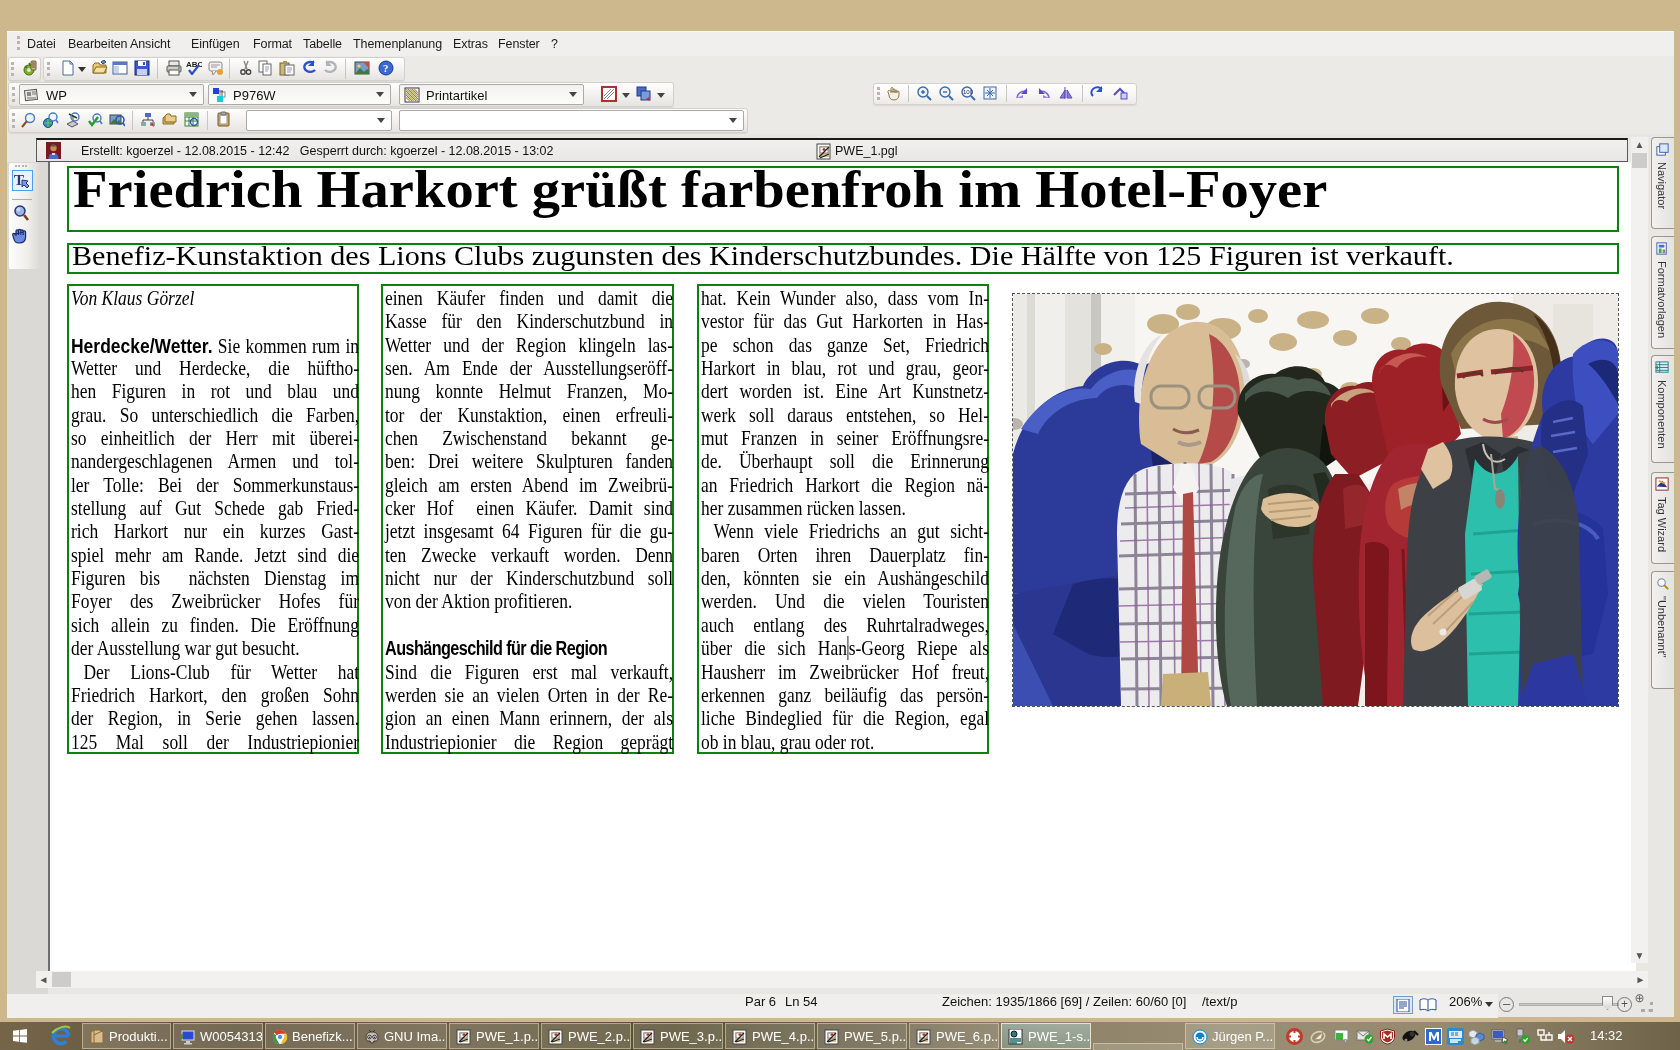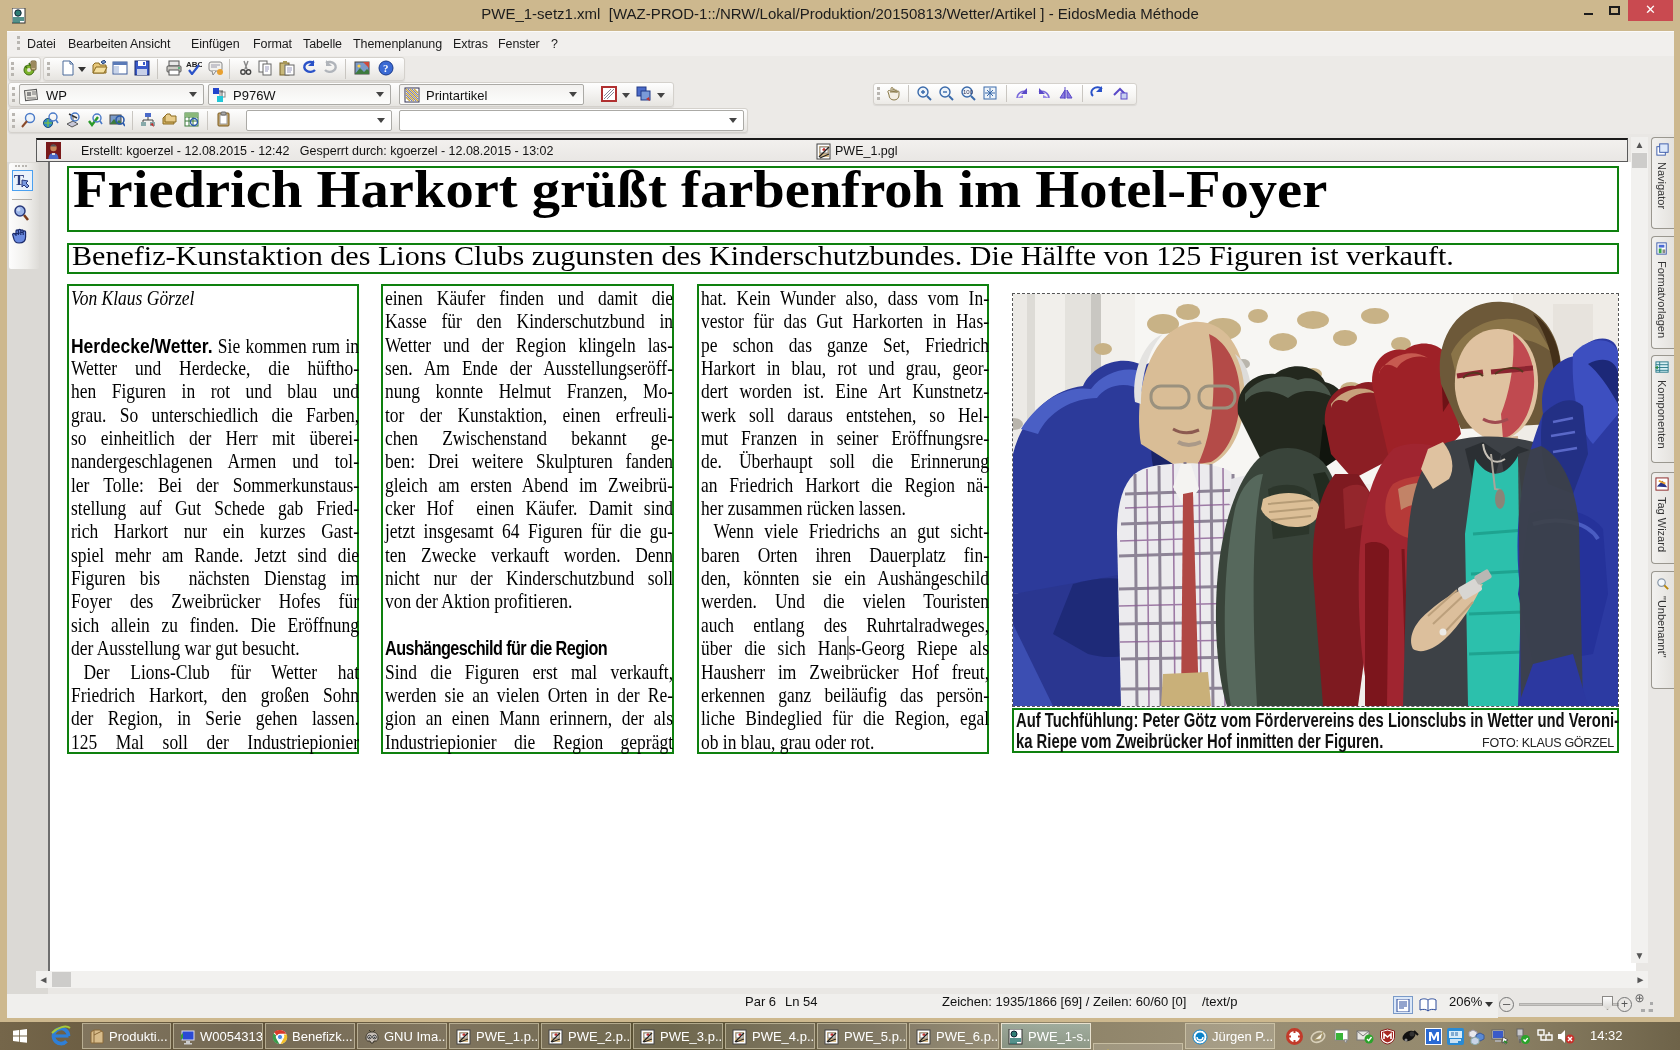--- a/index.html
+++ b/index.html
@@ -67,31 +67,20 @@
 #taskbar{position:absolute;left:0;top:1022px;width:1680px;height:28px;
  background:linear-gradient(90deg,#75664a,#5e5138 14%,#6c5f45 26%,#585032 40%,#6e644c 52%,#8d8267 62%,#998e74 74%,#958a6e 86%,#6e6349);}
 .tbtn{position:absolute;top:1px;height:26px;background:rgba(255,255,255,.14);
  border:1px solid rgba(230,220,190,.55);color:#fff;font-size:13px;overflow:hidden;}
 .tbtn .lbl{position:absolute;left:26px;top:5px;white-space:nowrap;}
 .tbtn .tic{position:absolute;left:6px;top:5px;width:16px;height:16px;}
 #clock{position:absolute;left:1590px;top:6px;color:#fff;font-size:13px;}
 </style></head>
 <body>
 <div id="stage">
-  <div id="titlebar">
-    <svg id="title-ic" viewBox="0 0 15 16">
-        <rect x="0" y="0" width="13" height="15" fill="#fff" stroke="#333"></rect>
-        <circle cx="6" cy="5" r="3.2" fill="#2e7d74" stroke="#123"></circle>
-        <path d="M1 10h11M1 12h11M1 14h7" stroke="#1d6e66" stroke-width="1.4"></path>
-      </svg>
-    <div id="title-tx">PWE_1-setz1.xml&nbsp;&nbsp;[WAZ-PROD-1::/NRW/Lokal/Produktion/20150813/Wetter/Artikel ] - EidosMedia Méthode</div>
-    <div id="btn-min"></div>
-    <div id="btn-max"></div>
-    <div id="btn-close">✕</div>
-  </div>
   <div id="app">
     <div id="menubar">
       <div class="grip" style="left:10px;top:4px;height:14px;"></div>
       <span class="mi" style="left:20px;">Datei</span>
       <span class="mi" style="left:61px;">Bearbeiten</span>
       <span class="mi" style="left:123px;">Ansicht</span>
       <span class="mi" style="left:184px;">Einfügen</span>
       <span class="mi" style="left:246px;">Format</span>
       <span class="mi" style="left:296px;">Tabelle</span>
       <span class="mi" style="left:346px;">Themenplanung</span>
@@ -837,25 +826,20 @@
         <path d="M530 120 C545 105 560 102 570 112 L575 160 L560 200 L535 190 C528 168 526 140 530 120 Z" fill="#233085"></path>
         <path d="M540 128 L560 124 M538 142 L562 138 M540 158 L564 154" stroke="#5a68c8" stroke-width="2.5" fill="none"></path>
         <path d="M516 220 C540 210 575 215 590 235 L595 300 L580 360 L520 370 L505 300 Z" fill="#25329a"></path>
         <path d="M520 230 C545 222 575 228 585 245" stroke="#4a5cc2" stroke-width="4" fill="none"></path>
         <path d="M575 70 C590 62 602 66 605 78 L605 110 C595 92 585 78 575 70 Z" fill="#1c2878"></path>
 
         <path d="M505 160 L528 152 C548 162 562 190 566 230 L570 412 L508 412 Z" fill="#3d4146" opacity="0.9"></path>
         <path d="M505 412 L520 370 L560 360 L575 412 Z" fill="#2c38a0"></path>
       </svg>
       </div>
-      <div class="gbox" id="caption" style="left:962px;top:546px;width:607px;height:45px;">
-        <div class="capln" id="cap1" style="top:0px;">Auf Tuchfühlung: Peter Götz vom Fördervereins des Lionsclubs in Wetter und Veroni-</div>
-        <div class="capln" id="cap2" style="top:21px;">ka Riepe vom Zweibrücker Hof inmitten der Figuren.</div>
-        <div style="position:absolute;right:3px;top:26px;font-size:12.5px;letter-spacing:-0.3px;color:#222;">FOTO: KLAUS GÖRZEL</div>
-      </div>
     </div>
     <div id="vscroll" class="abs" style="left:1624px;top:105px;width:17px;height:826px;background:#f2f1ef;">
       <div class="abs" style="left:0;top:0;width:17px;height:15px;background:#f0efed;color:#555;font-size:10px;text-align:center;line-height:15px;">▲</div>
       <div class="abs" style="left:1px;top:16px;width:15px;height:15px;background:#cdccca;"></div>
       <div class="abs" style="left:0;top:811px;width:17px;height:15px;color:#555;font-size:10px;text-align:center;line-height:15px;">▼</div>
     </div>
     <div id="hscroll" class="abs" style="left:29px;top:939px;width:1612px;height:17px;background:#f2f1ef;">
       <div class="abs" style="left:0;top:0;width:15px;height:17px;color:#555;font-size:10px;text-align:center;line-height:17px;">◄</div>
       <div class="abs" style="left:16px;top:1px;width:19px;height:15px;background:#cdccca;"></div>
       <div class="abs" style="right:0;top:0;width:15px;height:17px;color:#555;font-size:10px;text-align:center;line-height:17px;">►</div>

